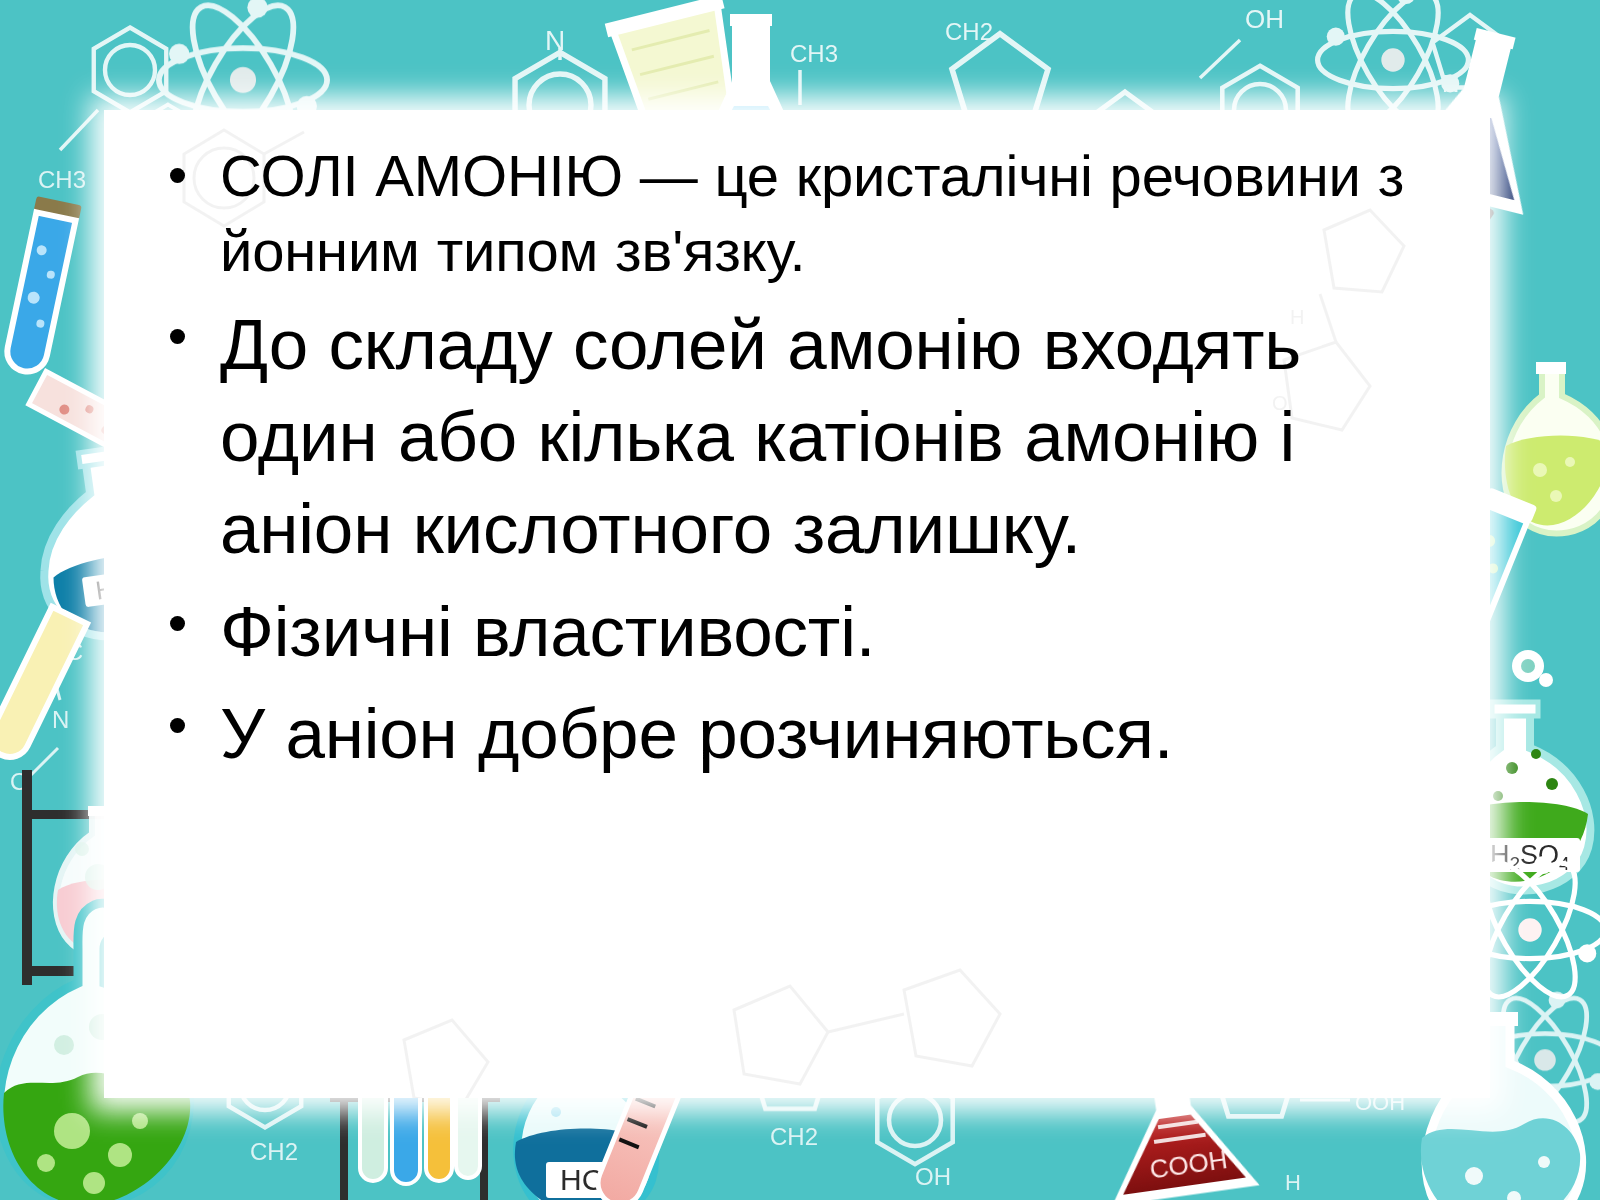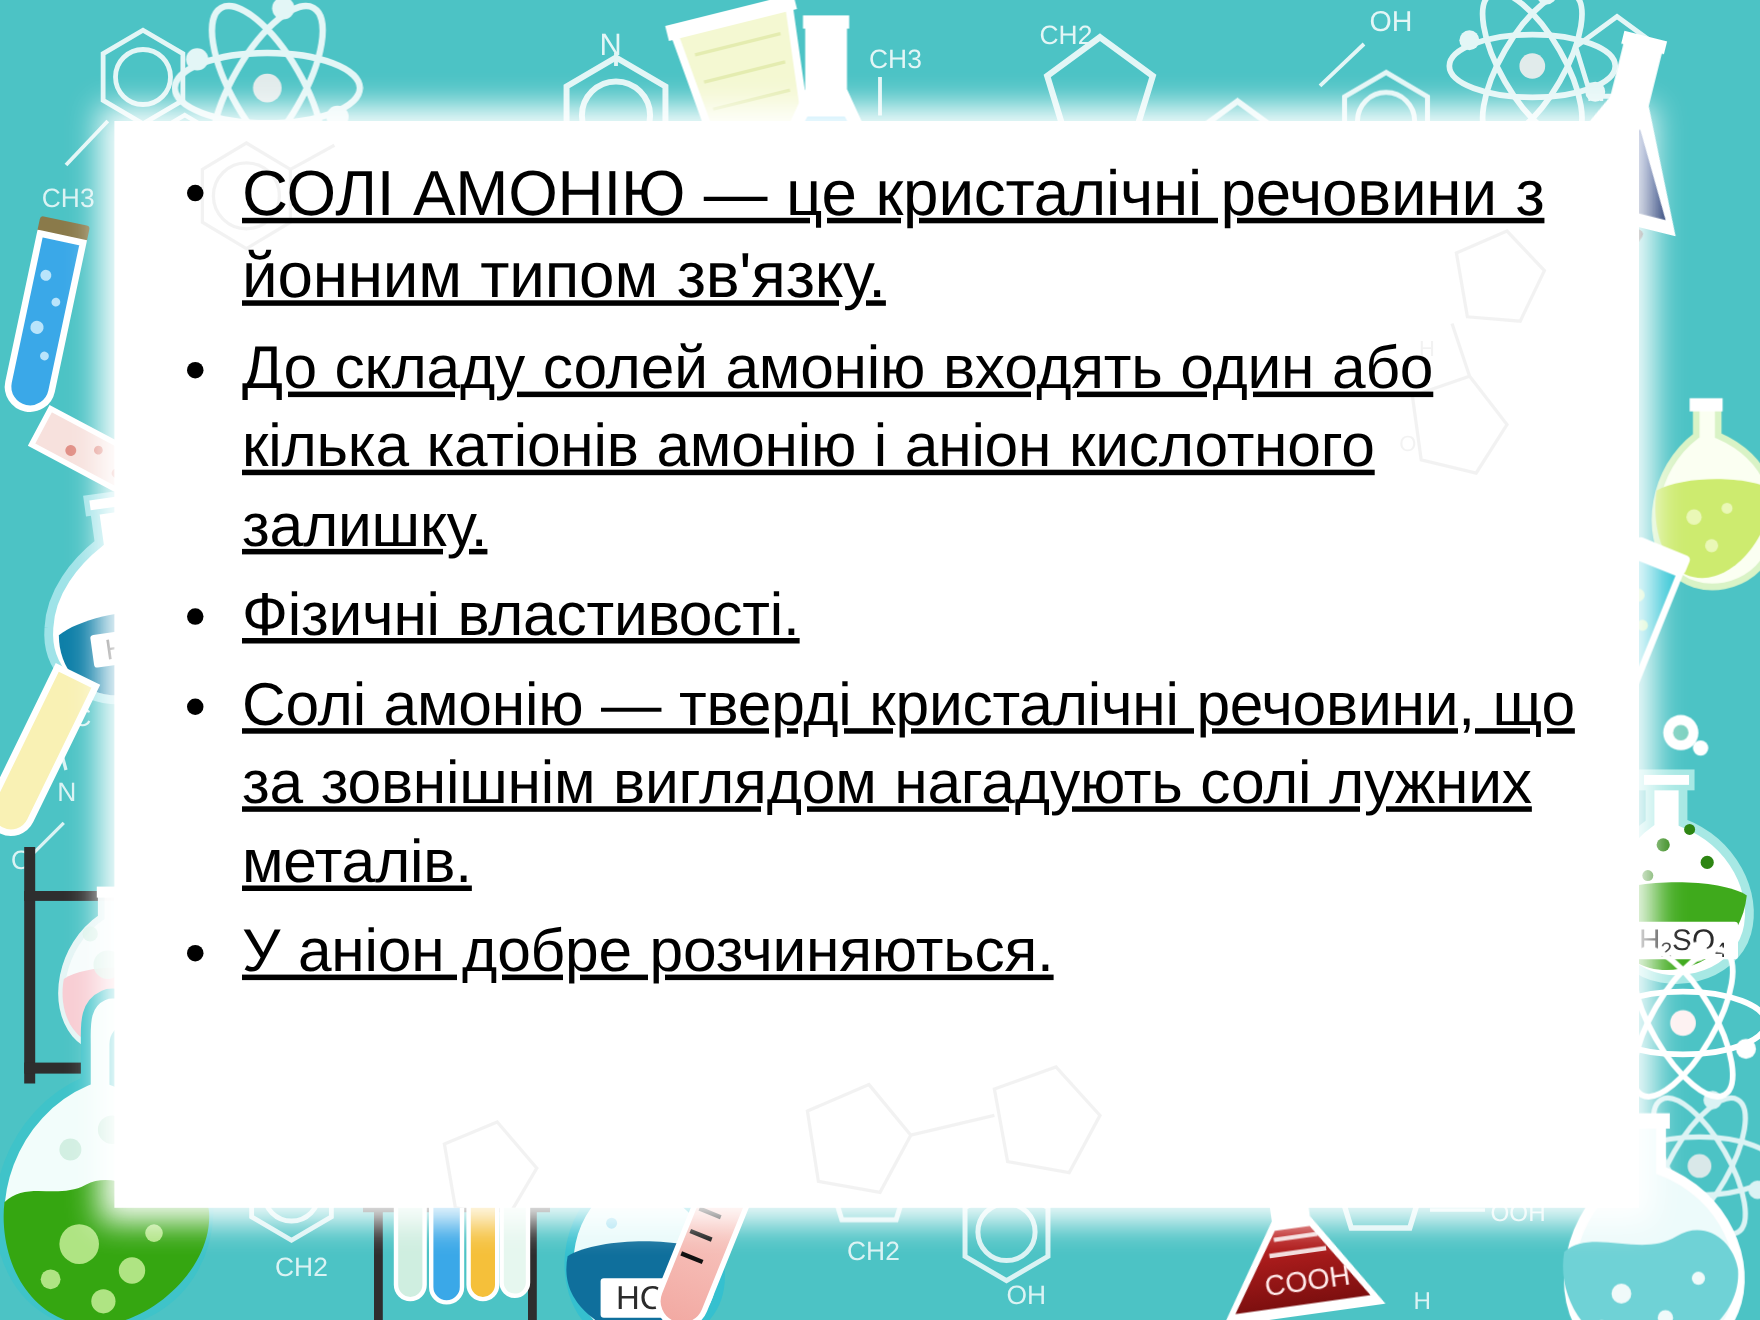--- a/index.html
+++ b/index.html
@@ -45,27 +45,26 @@
     top: 110px;
     width: 1386px;
     height: 988px;
     padding: 28px 30px 0 30px;
     box-sizing: border-box;
   }
   ul.bullets {
     list-style: none;
     margin: 0;
     padding: 0;
-    text-decoration: underline;
   }
   ul.bullets > li {
     position: relative;
     padding-left: 86px;
     margin: 0 0 10px 0;
-    font-size: 55px;
+    font-size: 71px;
     line-height: 1.30;
     color: #000000;
     letter-spacing: -0.2px;
     word-spacing: 1px;
   }
   ul.bullets > li::before {
     content: "";
     position: absolute;
     left: 36px;
     top: 30px;
@@ -449,22 +448,19 @@
     <ul class="bullets">
       <li class="item-0">
         <span>СОЛІ АМОНІЮ — це кристалічні речовини з йонним типом зв'язку.</span>
       </li>
       <li class="item-1">
         <span>До складу солей амонію входять один або кілька катіонів амонію і аніон кислотного залишку.</span>
       </li>
       <li class="item-2">
         <span>Фізичні властивості.</span>
       </li>
-      <li class="item-3">
-        <span>Солі амонію — тверді кристалічні речовини, що за зовнішнім виглядом нагадують солі лужних металів.</span>
-      </li>
       <li class="item-4">
         <span>У аніон добре розчиняються.</span>
       </li>
     </ul>
   </div>
 
 </div>
 
 </body></html>

